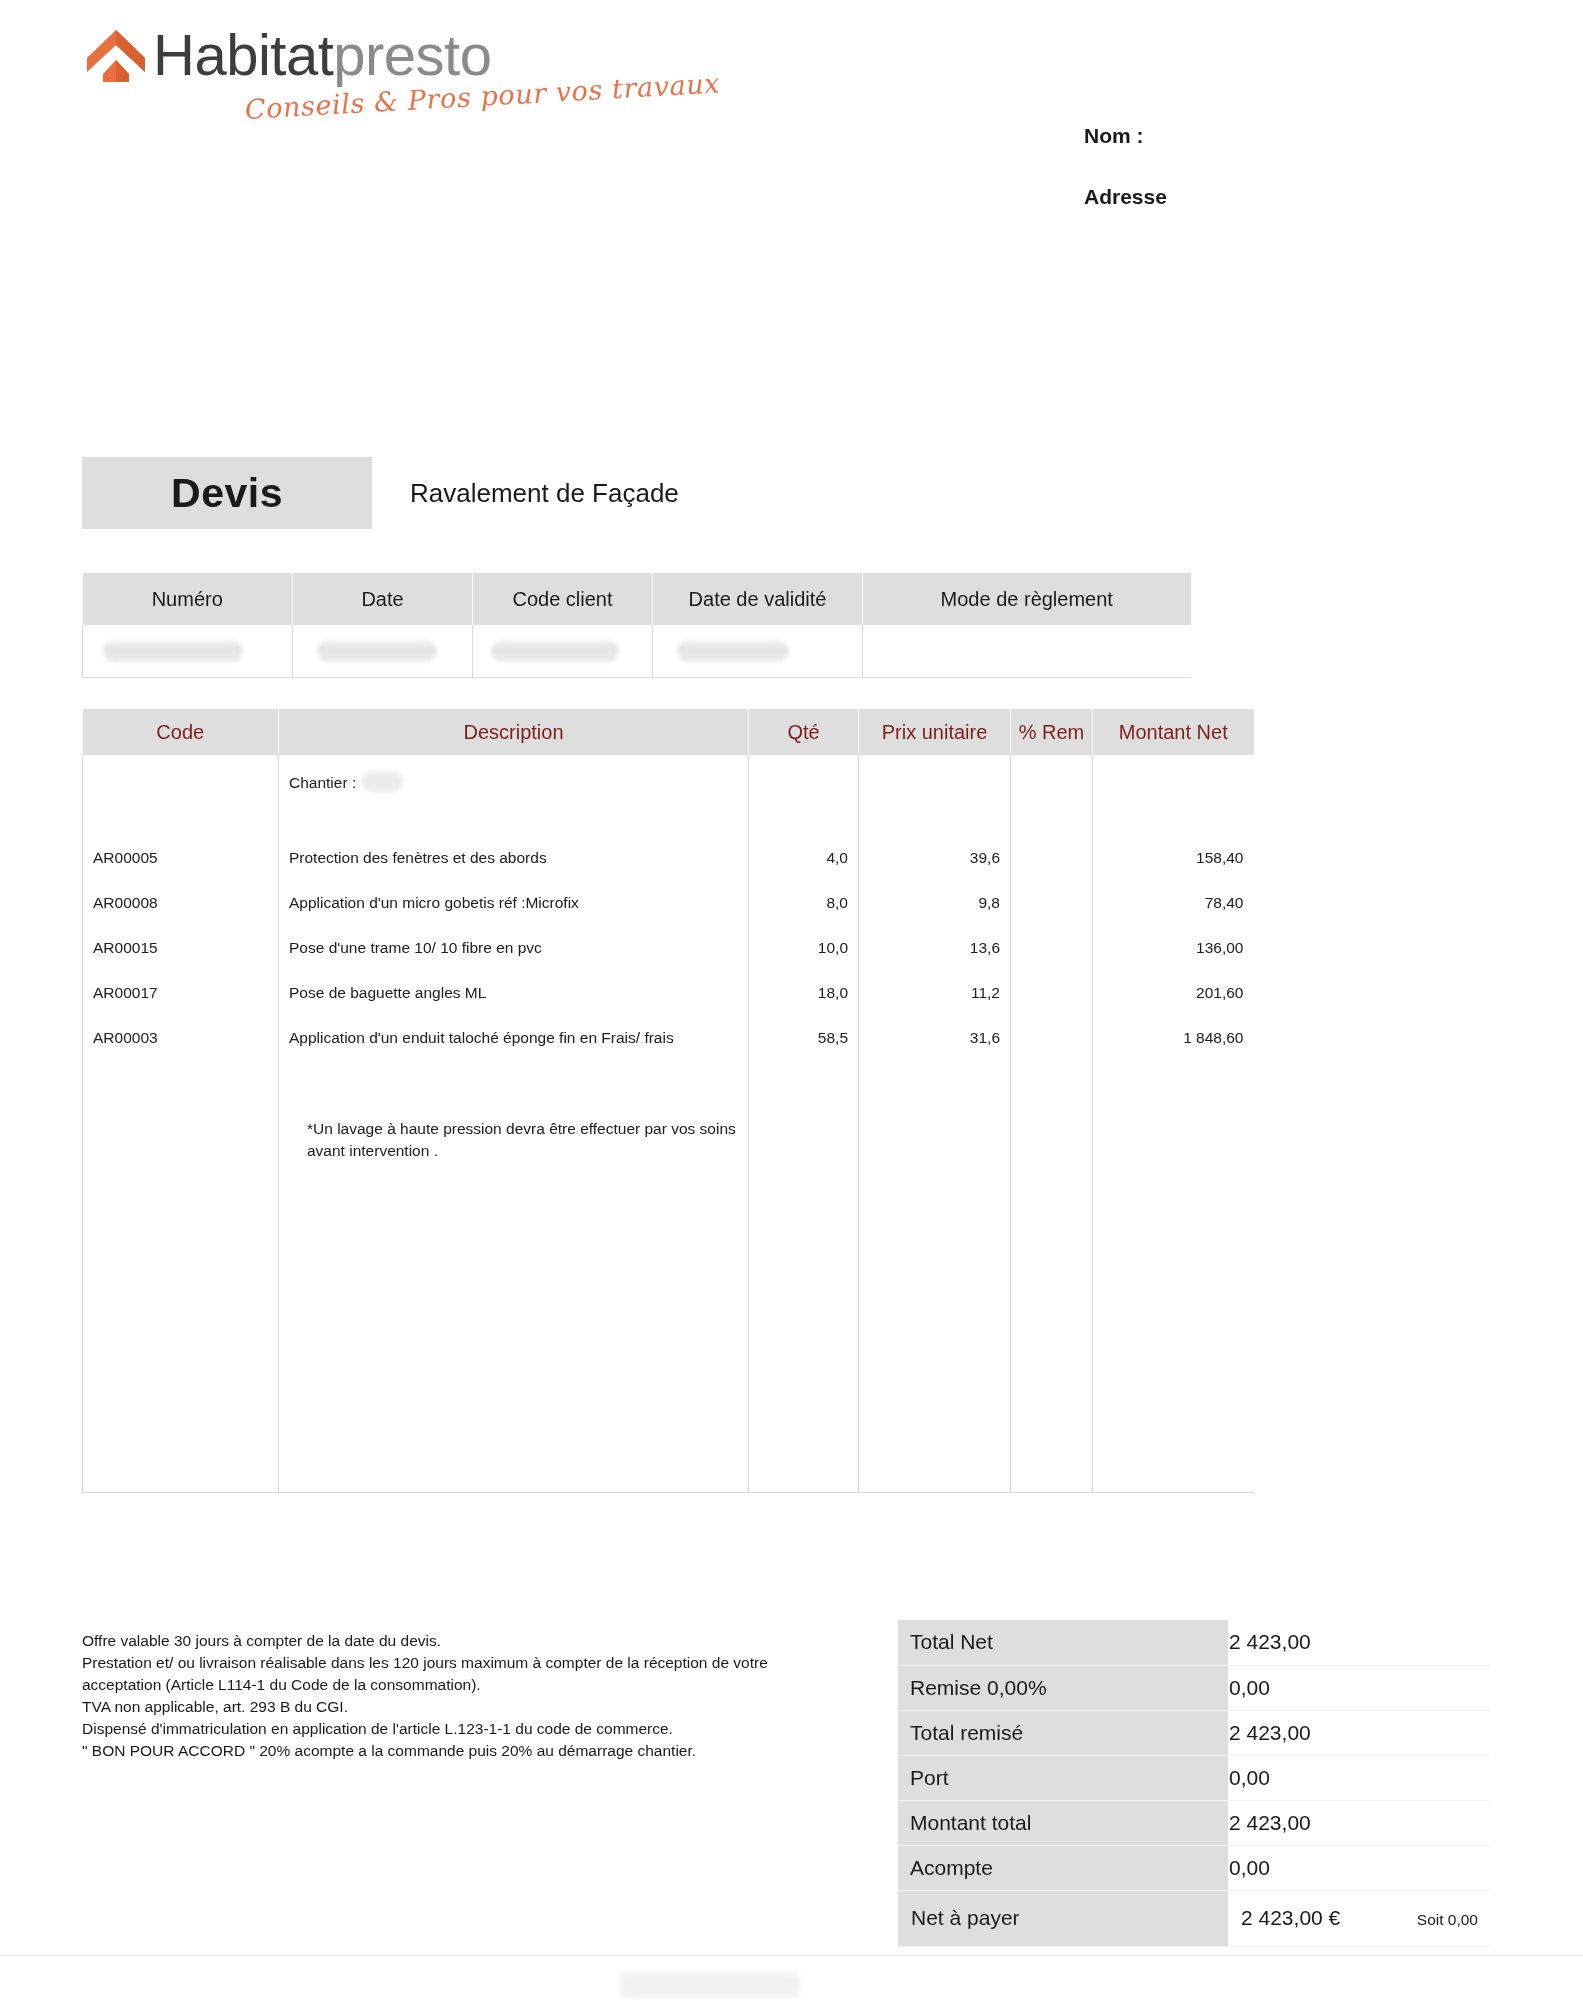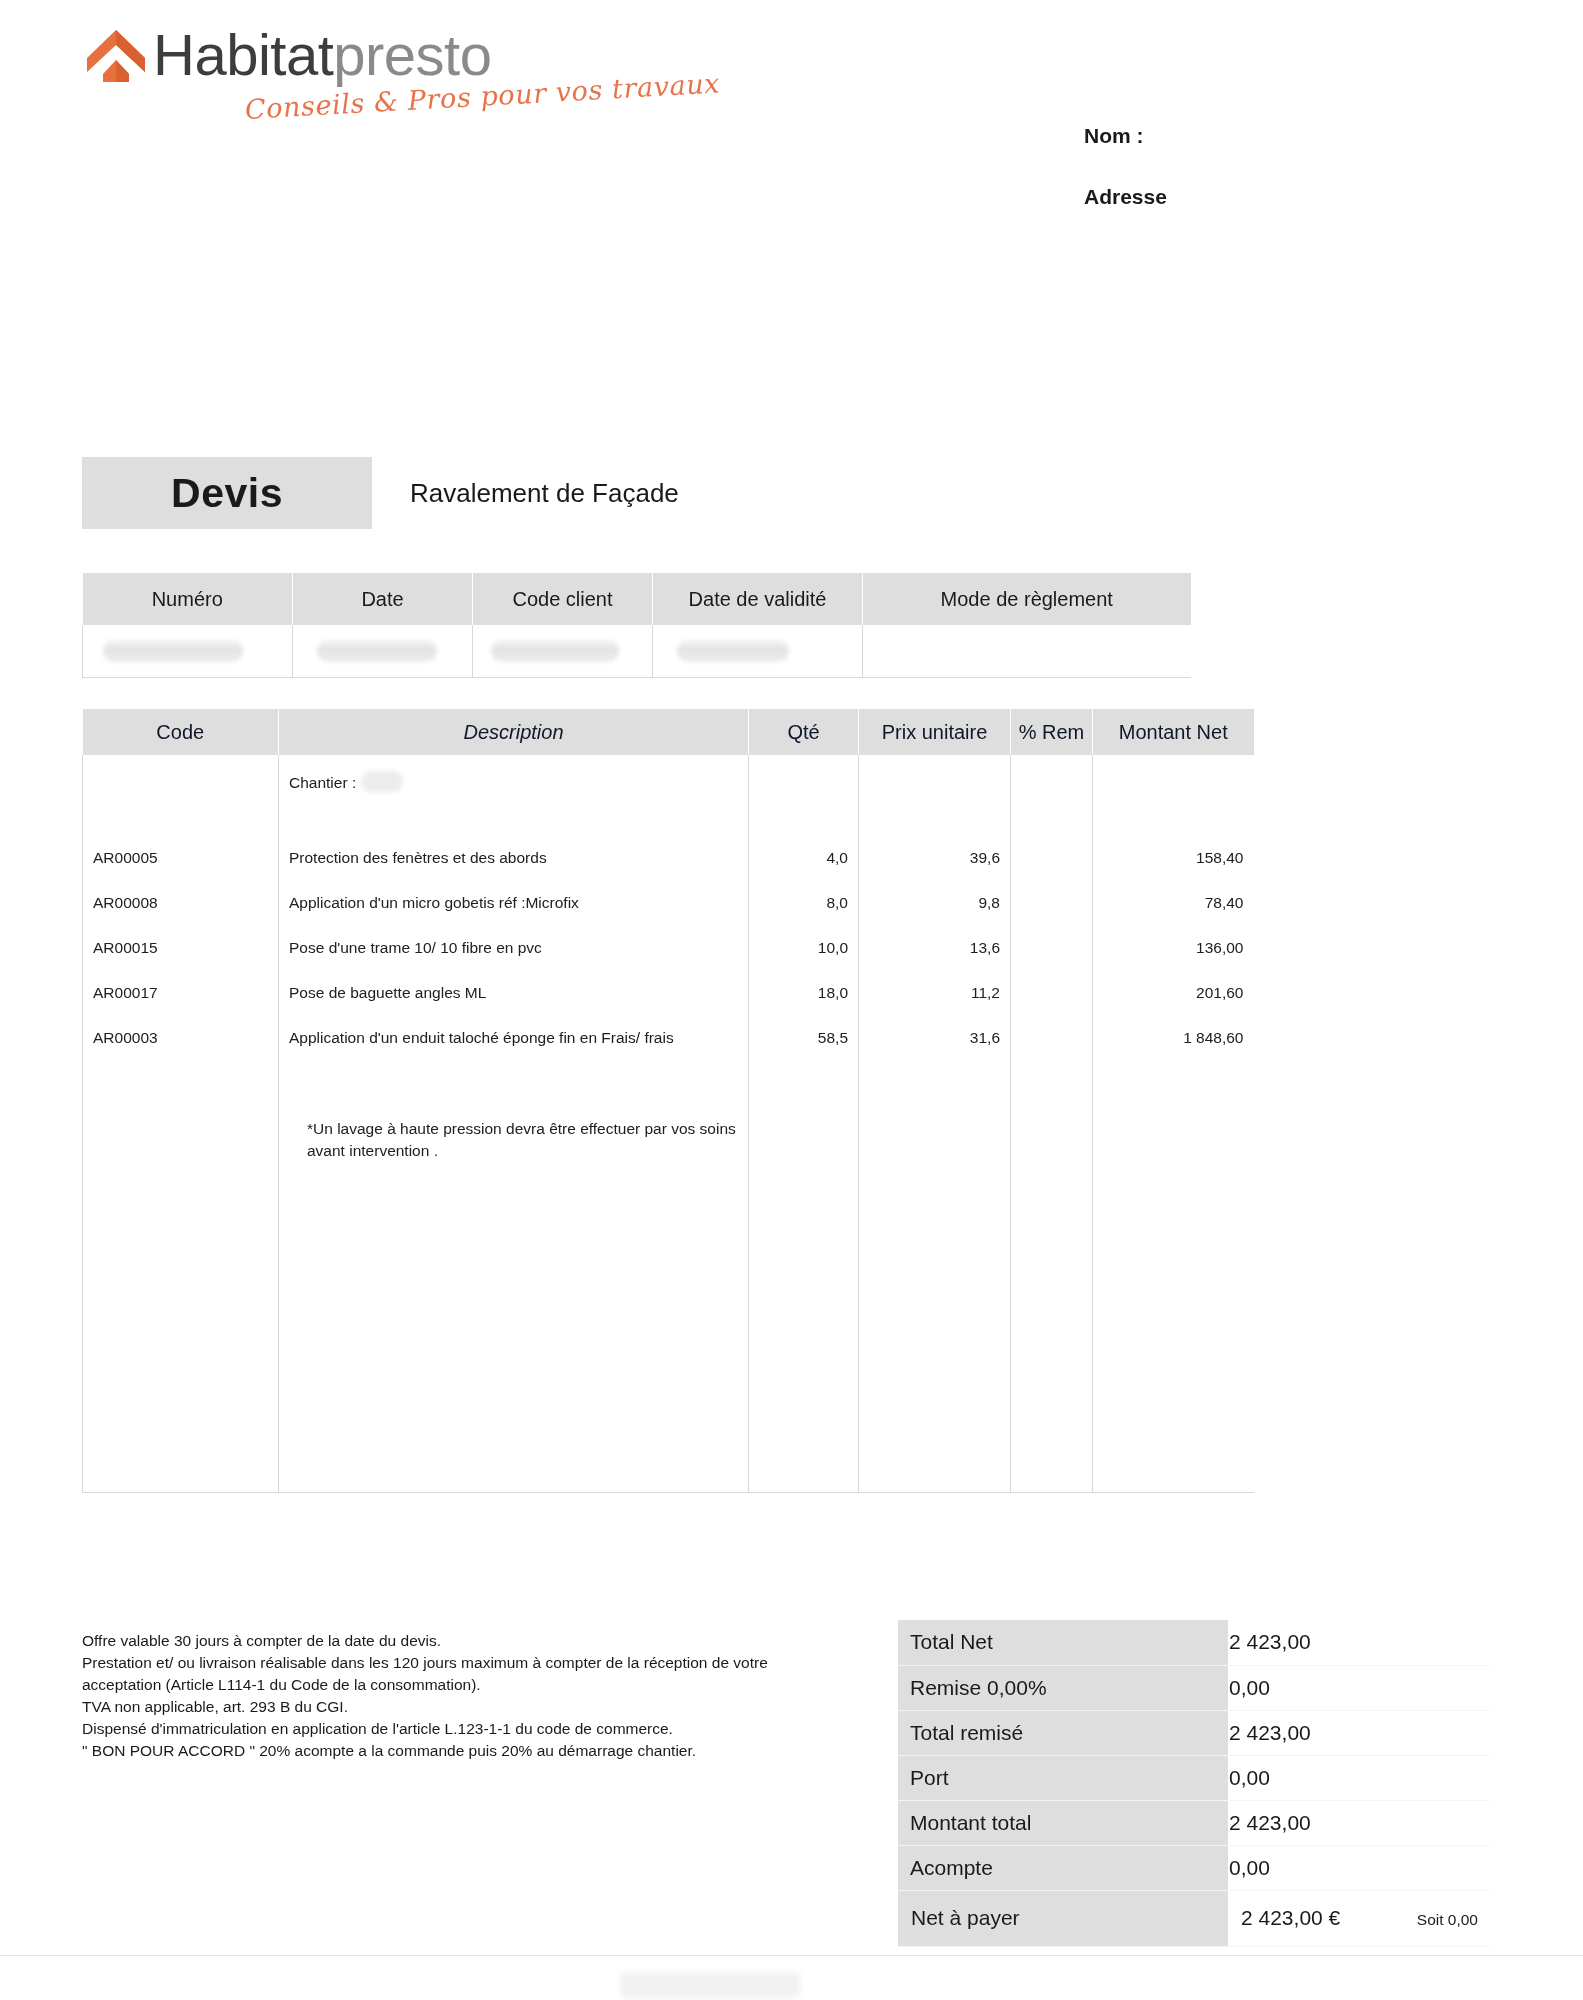--- a/index.html
+++ b/index.html
@@ -168,35 +168,35 @@
     width: 1108px;
     border-collapse: collapse;
     table-layout: fixed;
   }
   .items-table th {
     background: #dedede;
     font-weight: normal;
     font-size: 20px;
     height: 46px;
     border-right: 1px solid #ffffff;
-    color: #0f172a;
+    color: #7f1d1d;
   }
   .items-table th:last-child { border-right: none; }
   .items-table td {
     font-size: 15.5px;
     padding: 0 10px;
     vertical-align: top;
     border-right: 1px solid #d8d8d8;
     color: #202020;
   }
   .items-table td:last-child { border-right: none; }
   .items-table tbody tr td:first-child { border-left: 1px solid #d8d8d8; }
   .items-table tbody tr:last-child td { border-bottom: 1px solid #d8d8d8; }
   .col-code { width: 196px; }
-  .col-desc { width: 470px; font-style: italic; }
+  .col-desc { width: 470px; }
   .col-qte  { width: 110px; }
   .col-pu   { width: 152px; }
   .col-rem  { width: 82px; }
   .col-net  { width: 161px; }
   .ta-r { text-align: right; }
 
   .row-chantier td { height: 58px; padding-top: 16px; }
   .row-spacer td  { height: 28px; }
   .row-item td    { height: 45px; padding-top: 8px; }
   .row-note td    { height: 58px; padding-top: 52px; padding-left: 28px; }

